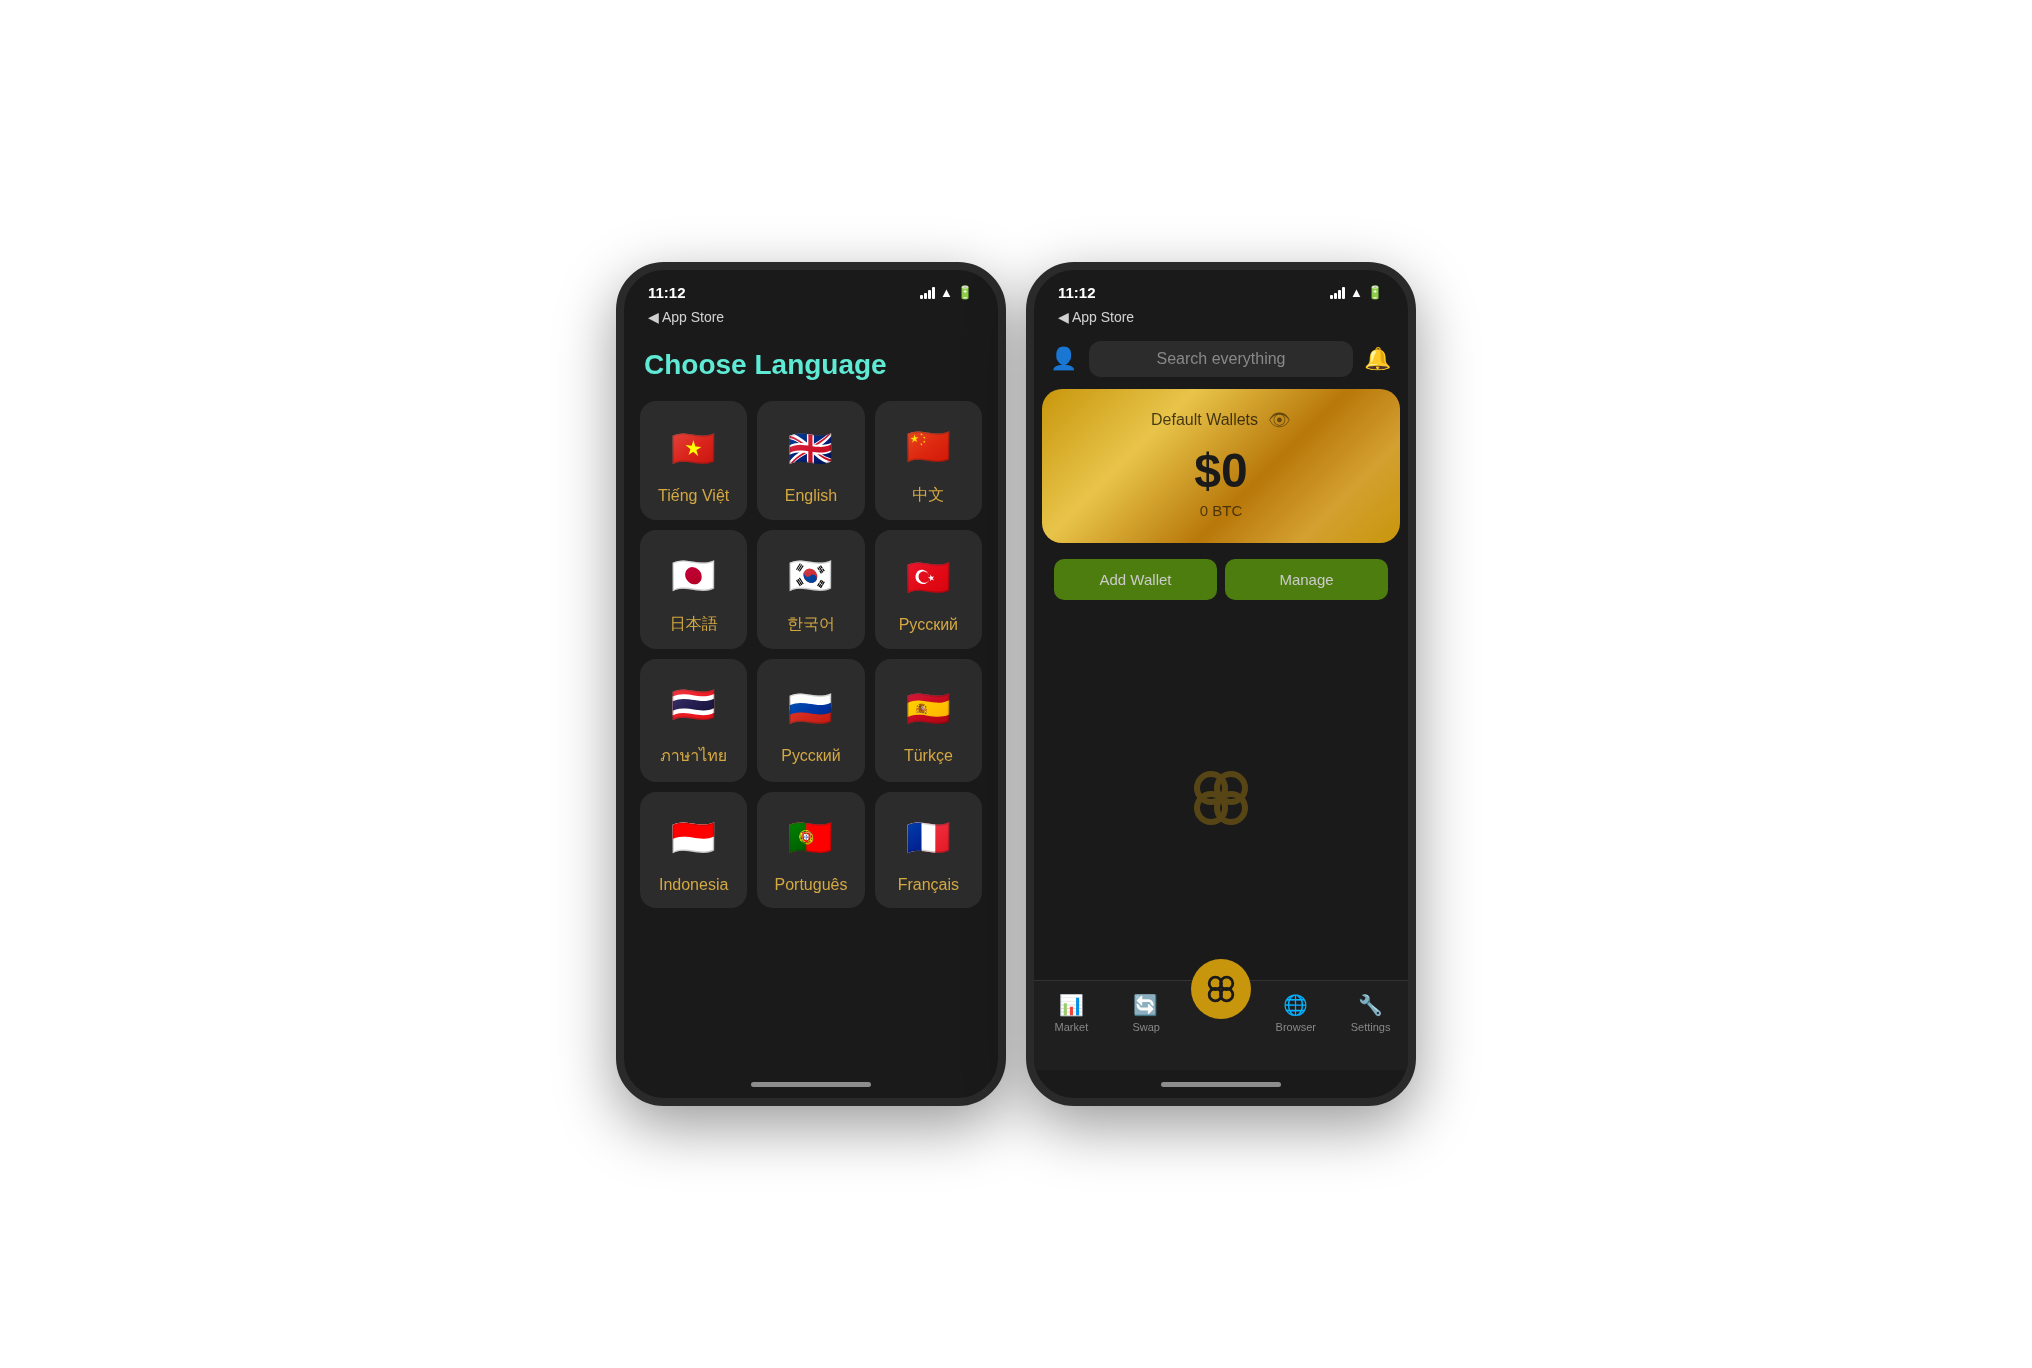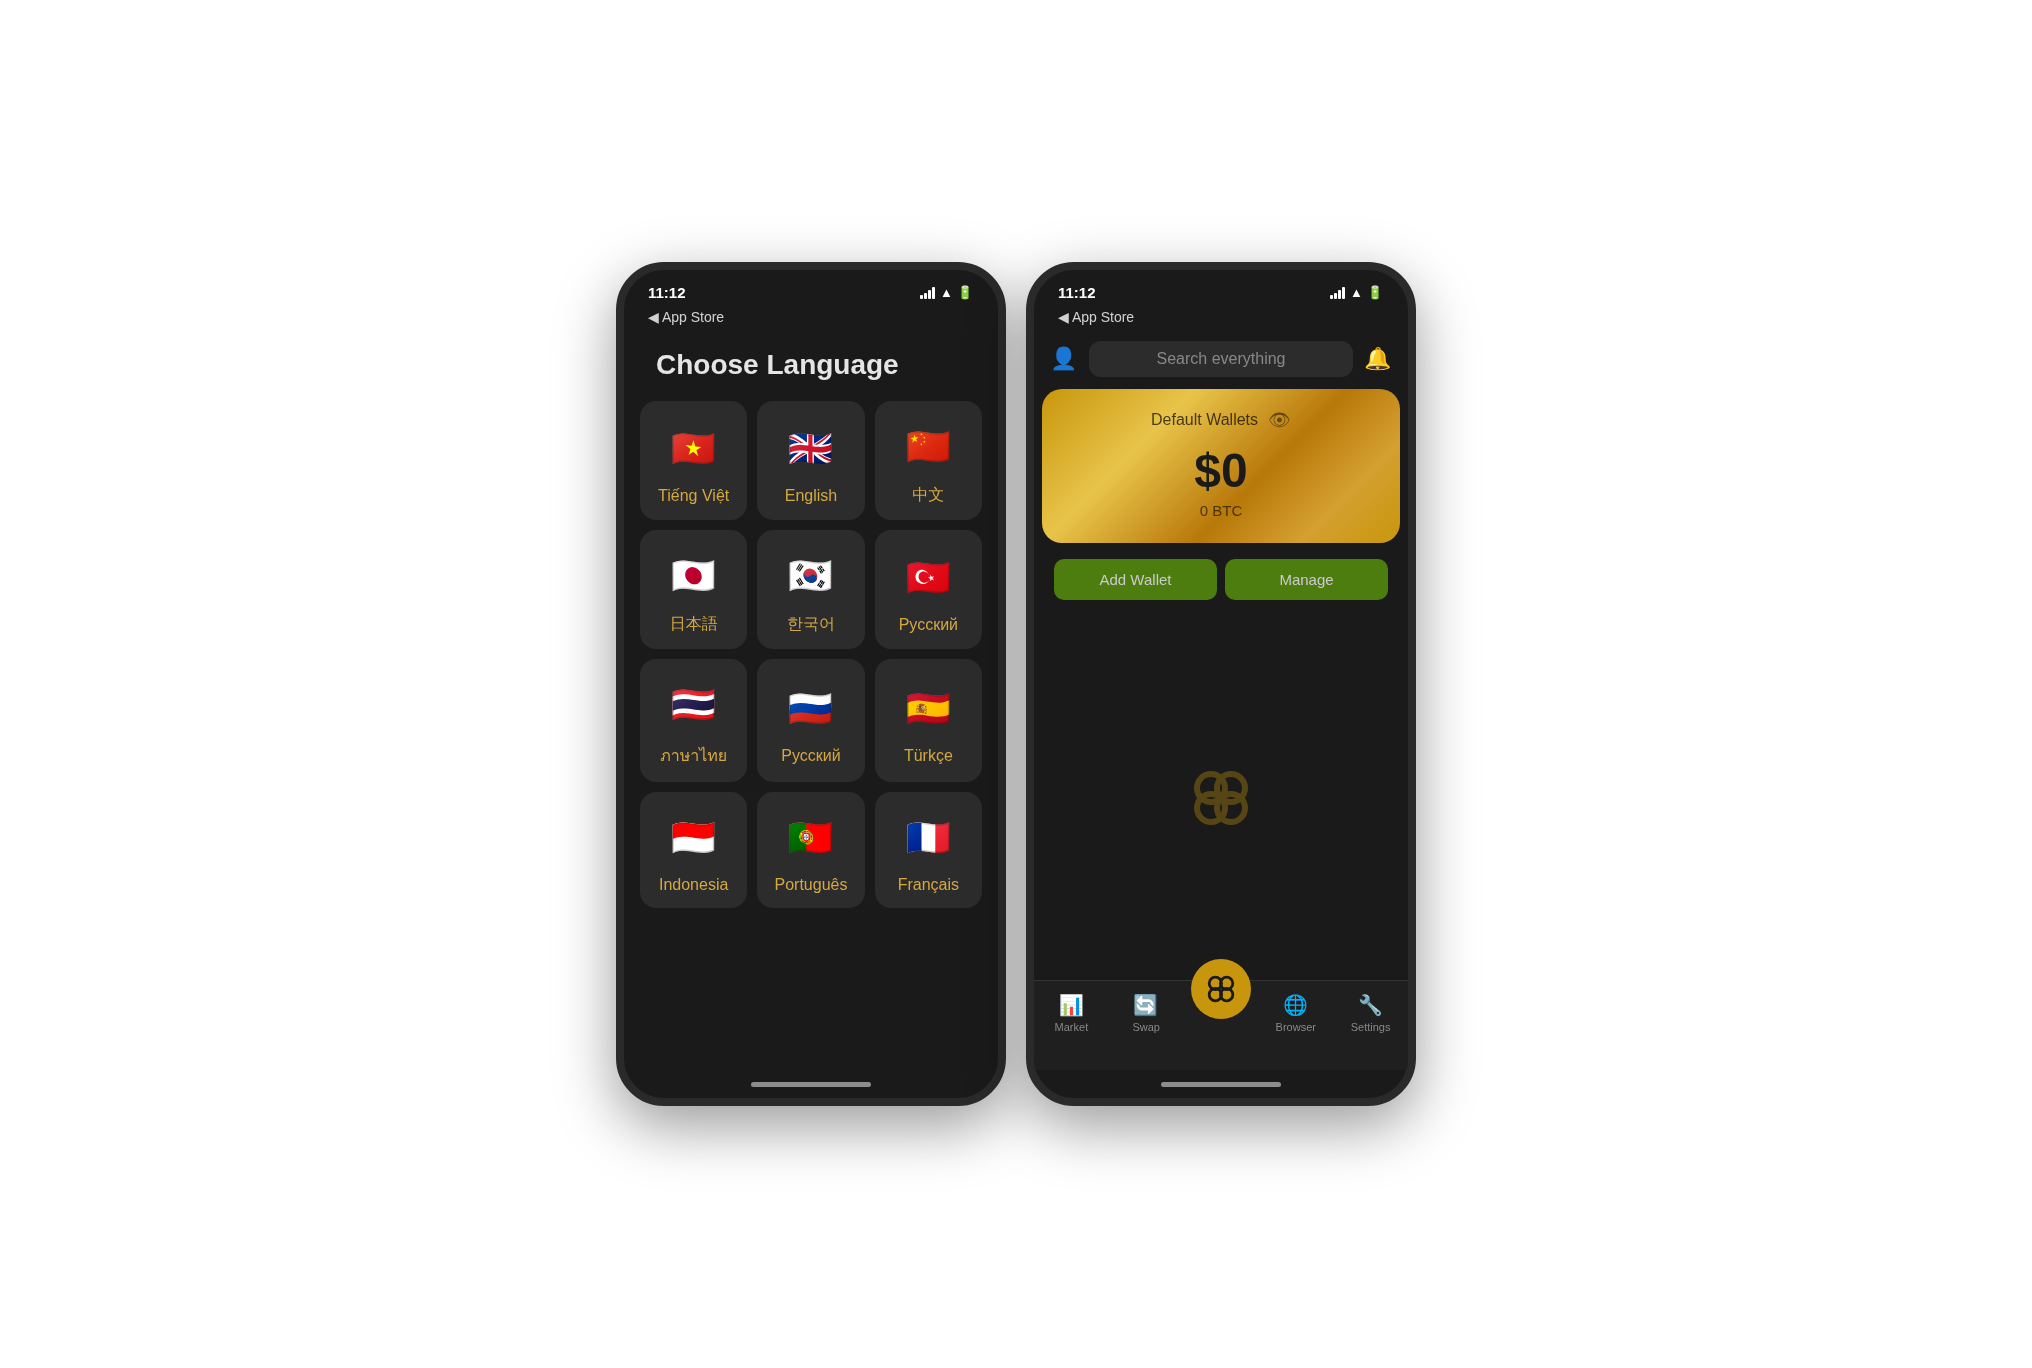--- a/index.html
+++ b/index.html
@@ -56,24 +56,23 @@
 
     
     .phone-left .content {
       flex: 1;
       overflow-y: auto;
       padding: 16px 16px 24px;
     }
     .page-title {
       font-size: 28px;
       font-weight: 700;
-      color: #e5e5e5;
+      color: #5eead4;
       margin-bottom: 20px;
       padding: 0 4px;
-      margin-left: 12px;
     }
     .lang-grid {
       display: grid;
       grid-template-columns: repeat(3, 1fr);
       gap: 10px;
     }
     .lang-item {
       background: #2c2c2c;
       border-radius: 16px;
       display: flex;

